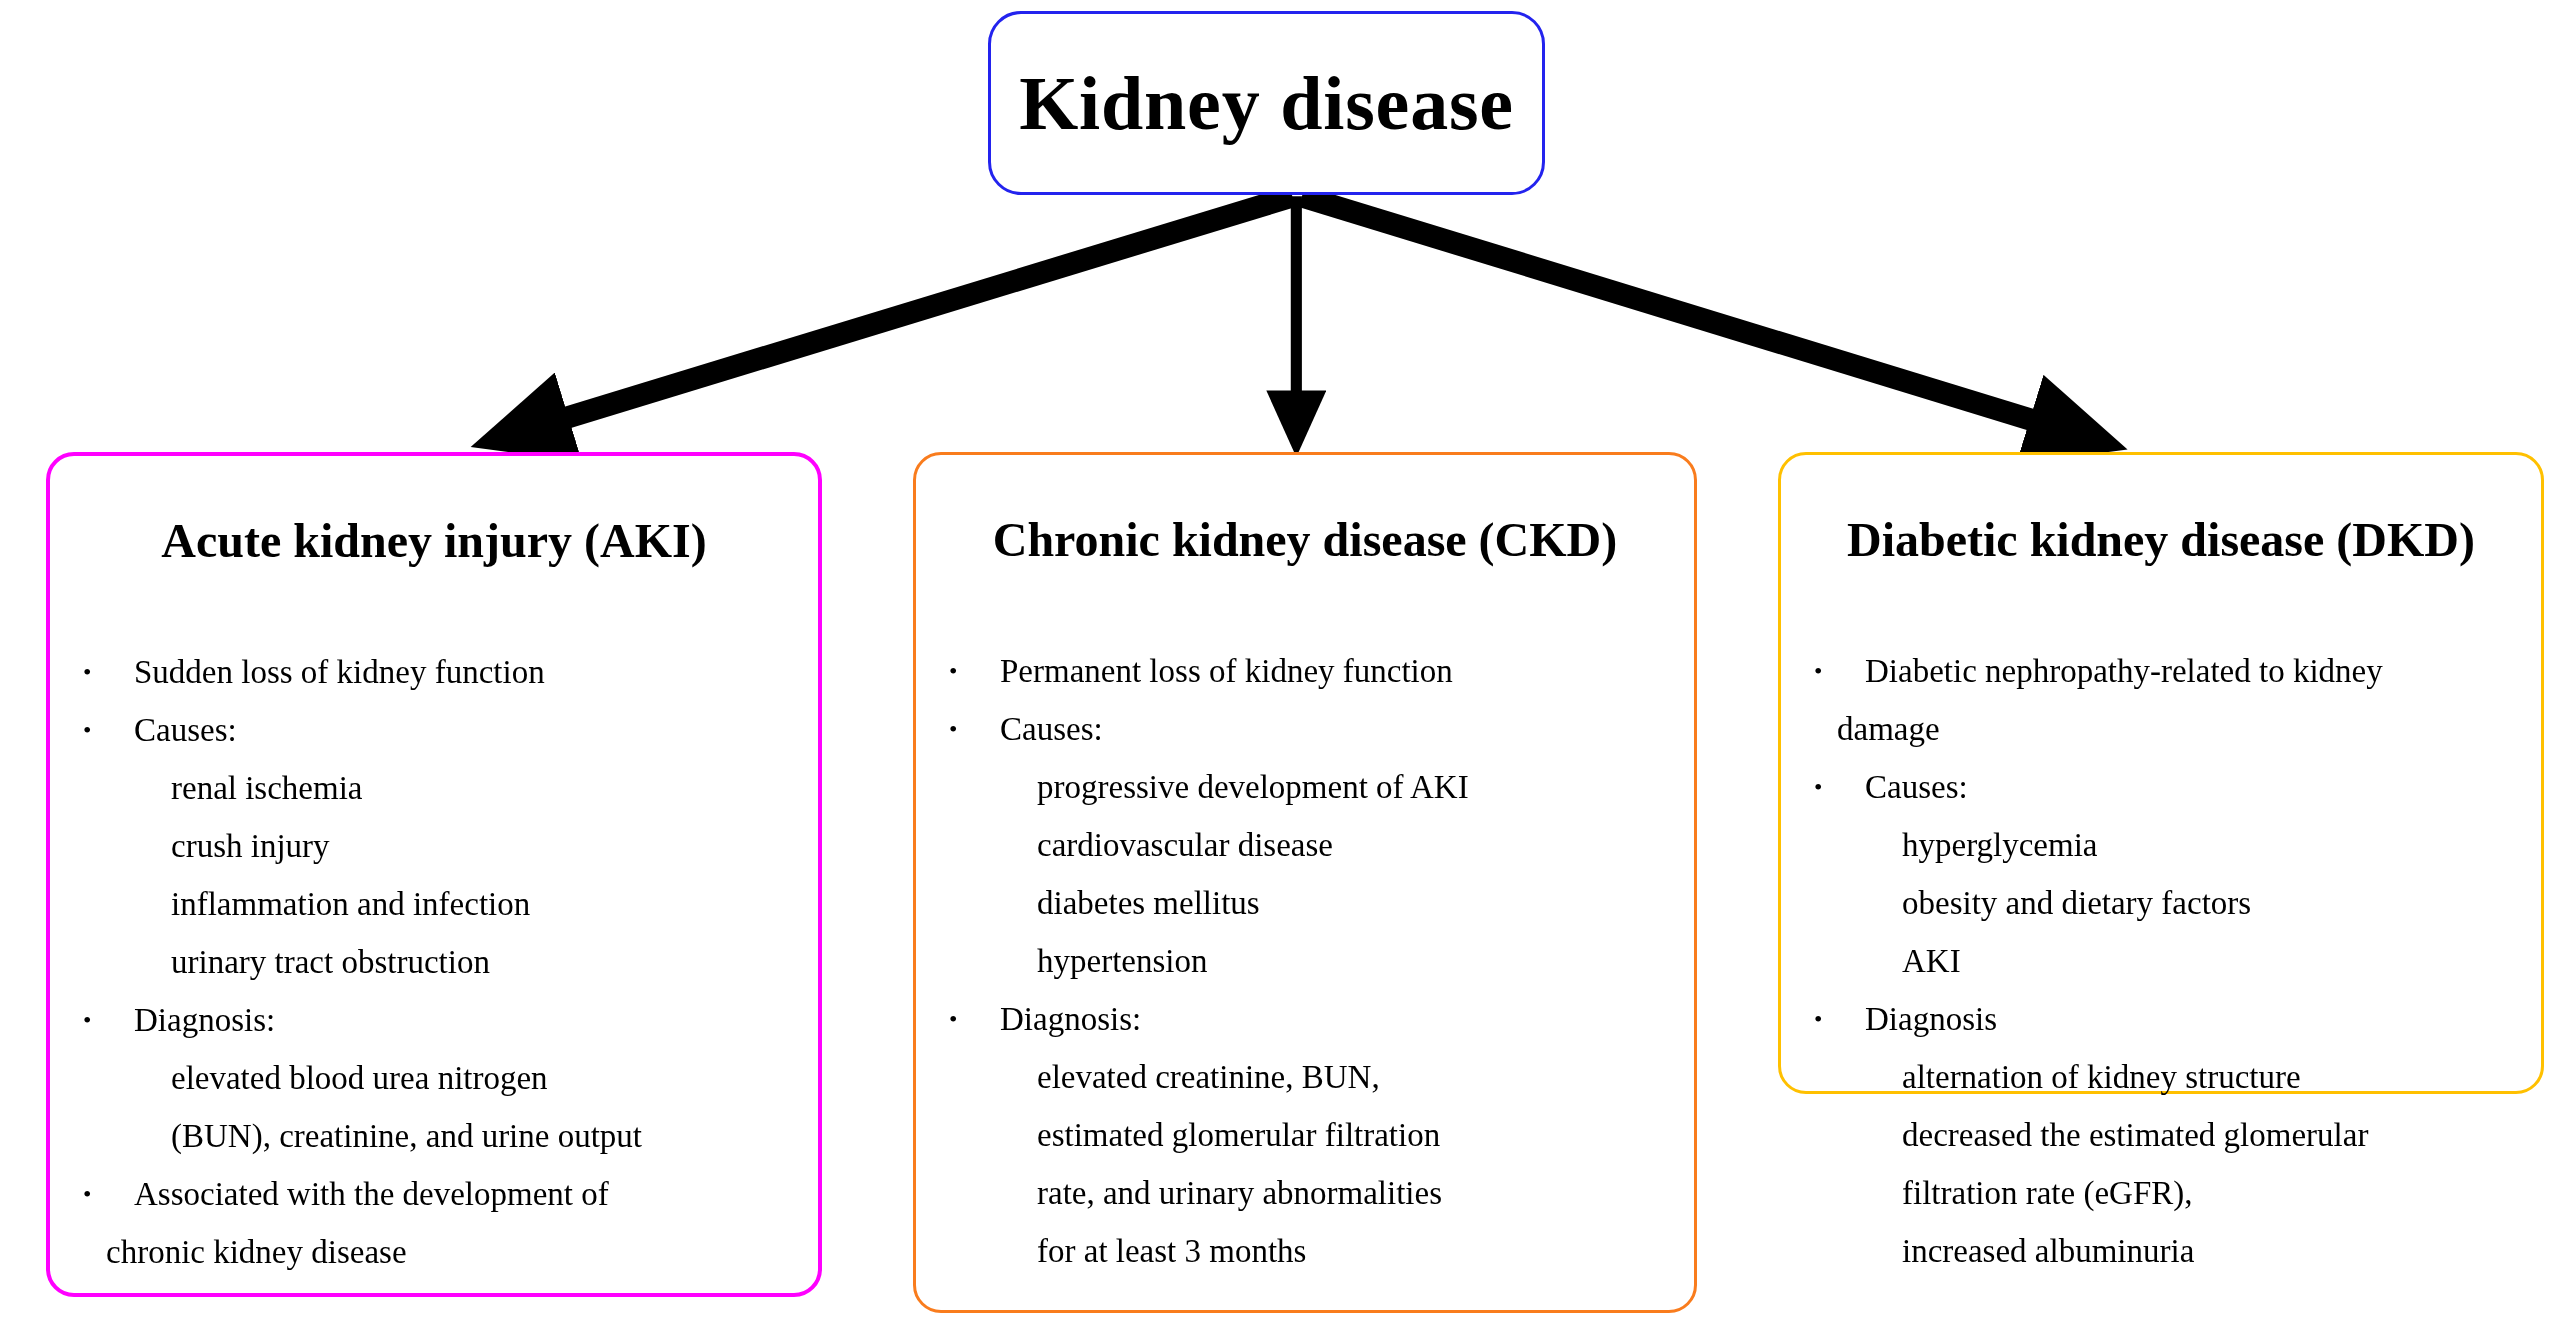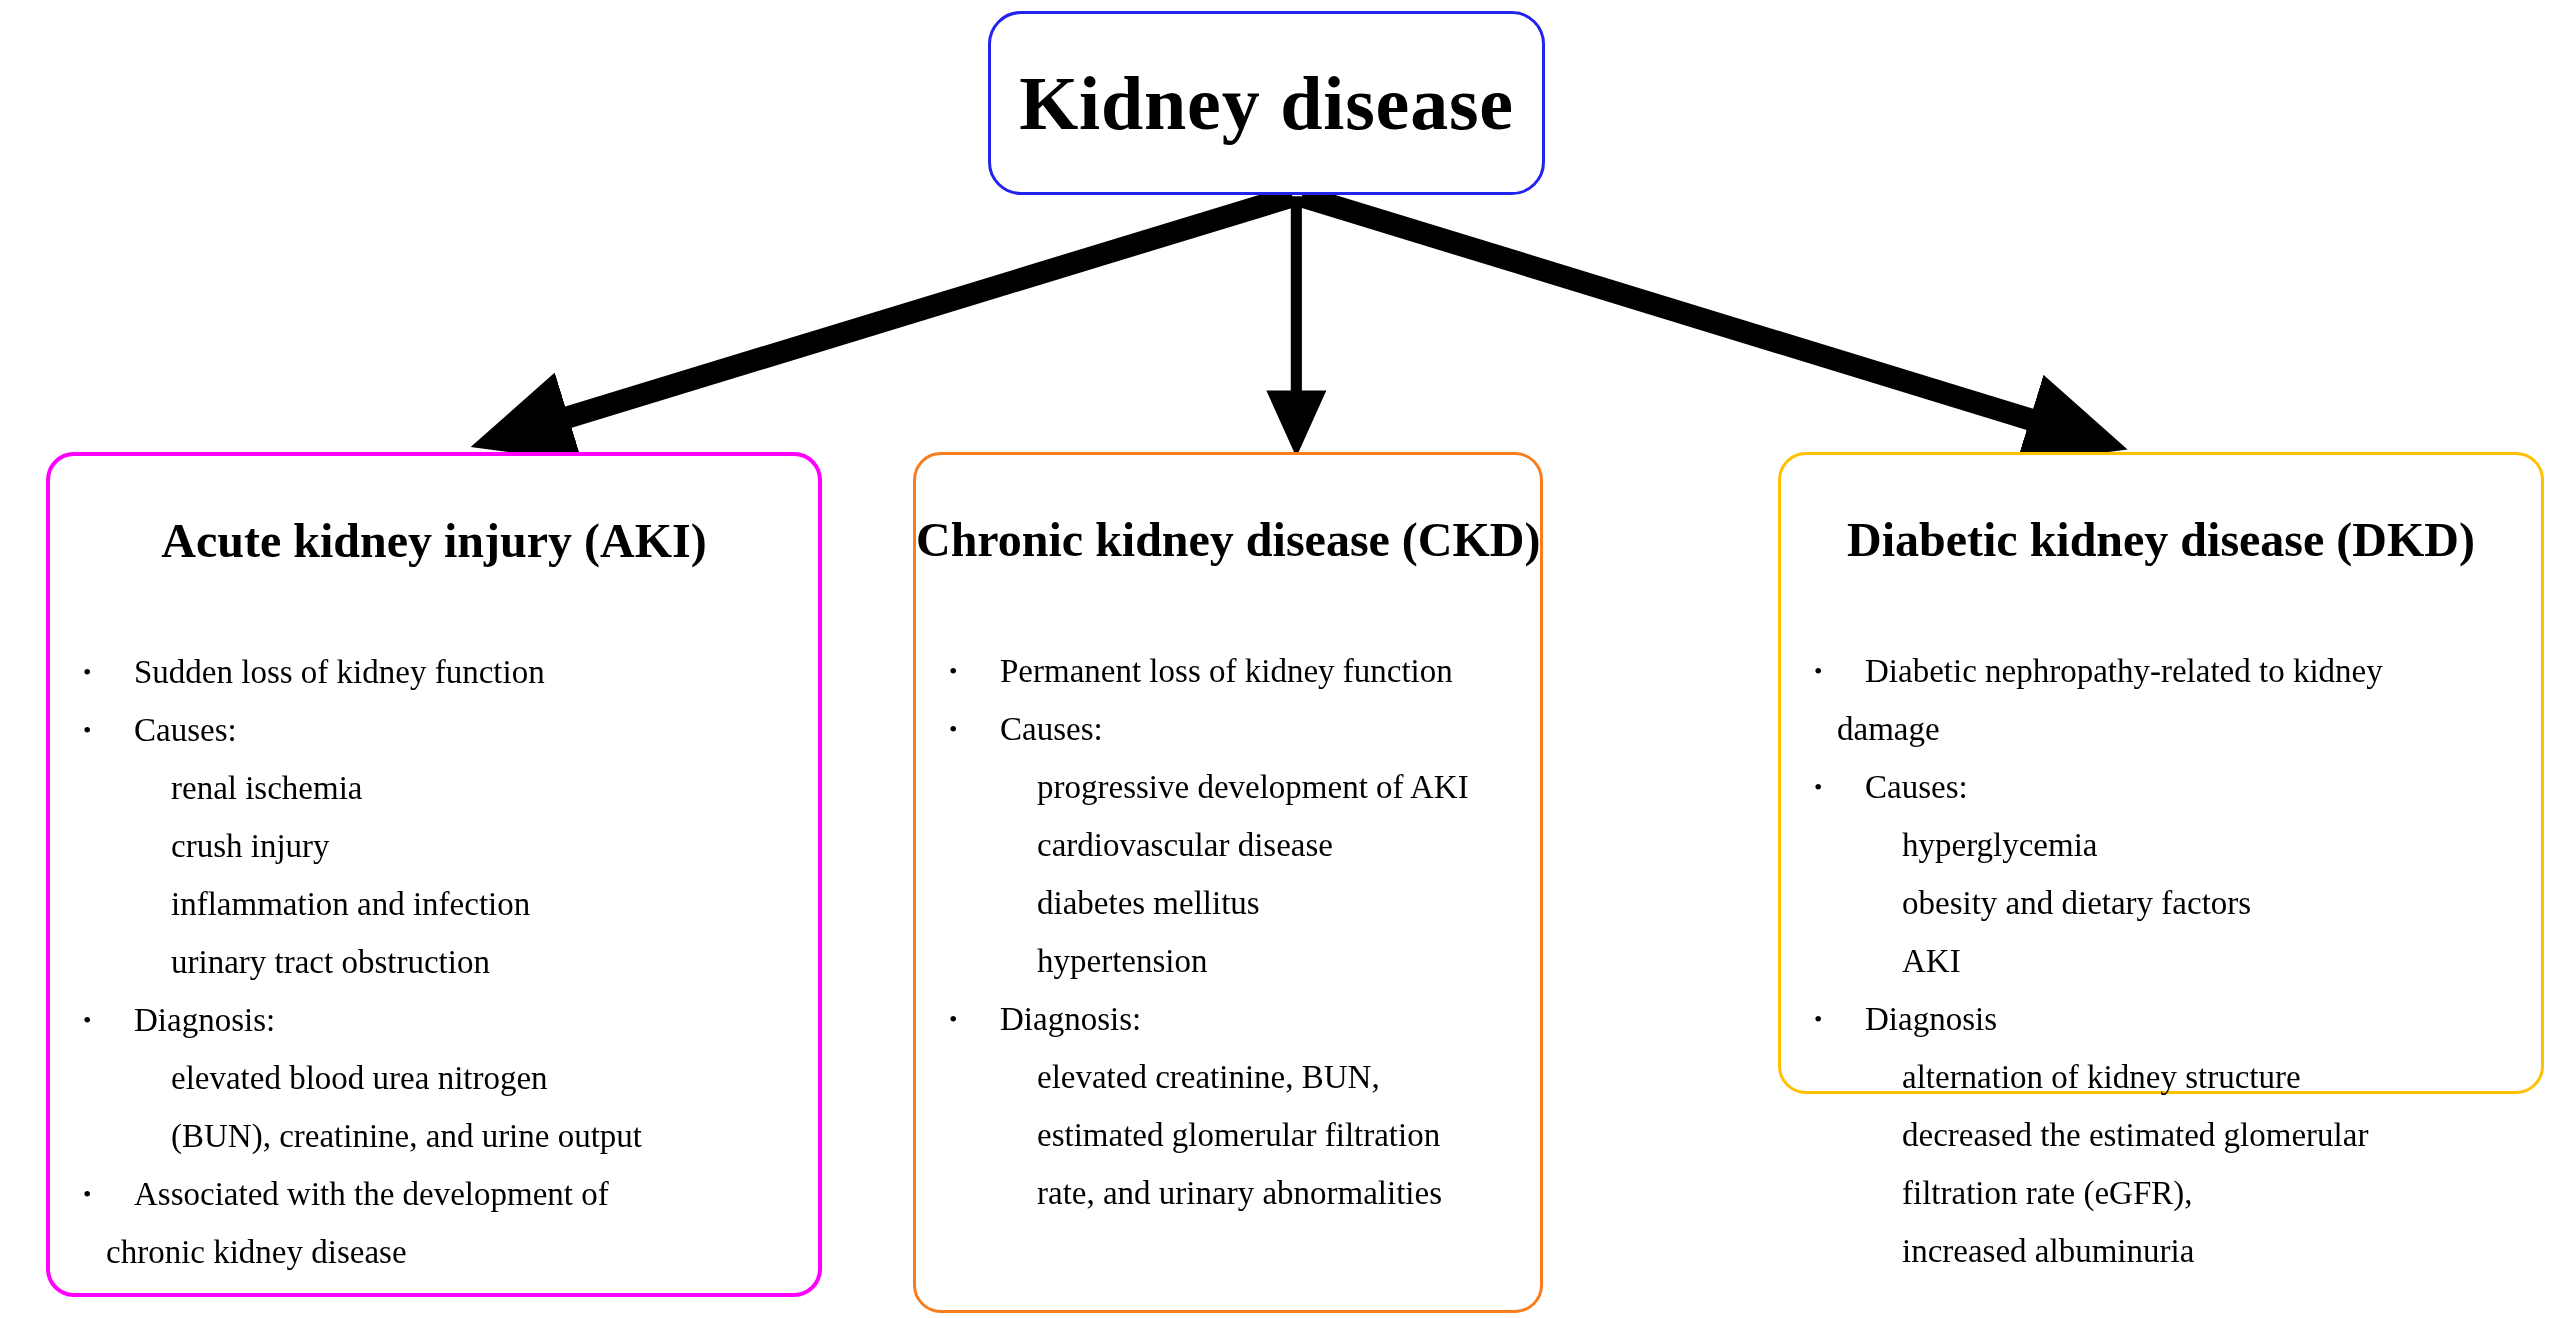--- a/index.html
+++ b/index.html
@@ -35,21 +35,21 @@
     pointer-events: none;
   }
   .disease-box {
     position: absolute;
     top: 452px;
     border-radius: 28px;
     box-sizing: border-box;
     background: #ffffff;
   }
   .box-aki { left: 46px;   width: 776px;  height: 845px; border: 4px solid #ff00ff; }
-  .box-ckd { left: 913px; width: 630px; height: 861px; border: 3.2px solid #f97c1d; }
+  .box-ckd { left: 913px; width: 784px; height: 861px; border: 3.2px solid #f97c1d; }
   .box-dkd { left: 1778px; width: 766px;  height: 642px; border: 3.2px solid #ffc000; }
   .box-title {
     position: absolute;
     top: 57px; left: 0; right: 0;
     text-align: center;
     font-size: 48px;
     font-weight: bold;
     white-space: nowrap;
   }
   .lines {
@@ -170,20 +170,23 @@
         </div>
       <div class="line sub">
           <span>elevated creatinine, BUN,</span>
         </div>
       <div class="line sub">
           <span>estimated glomerular filtration</span>
         </div>
       <div class="line sub">
           <span>rate, and urinary abnormalities</span>
         </div>
+      <div class="line sub">
+          <span>for at least 3 months</span>
+        </div>
     </div>
   </div>
 
   <div class="disease-box box-dkd" style="border-color: rgb(255, 192, 0);">
     <div class="box-title">Diabetic kidney disease (DKD)</div>
     <div class="lines">
       <div class="line bullet">
           <span class="dot">•</span>
           <span>Diabetic nephropathy-related to kidney</span>
         </div>

